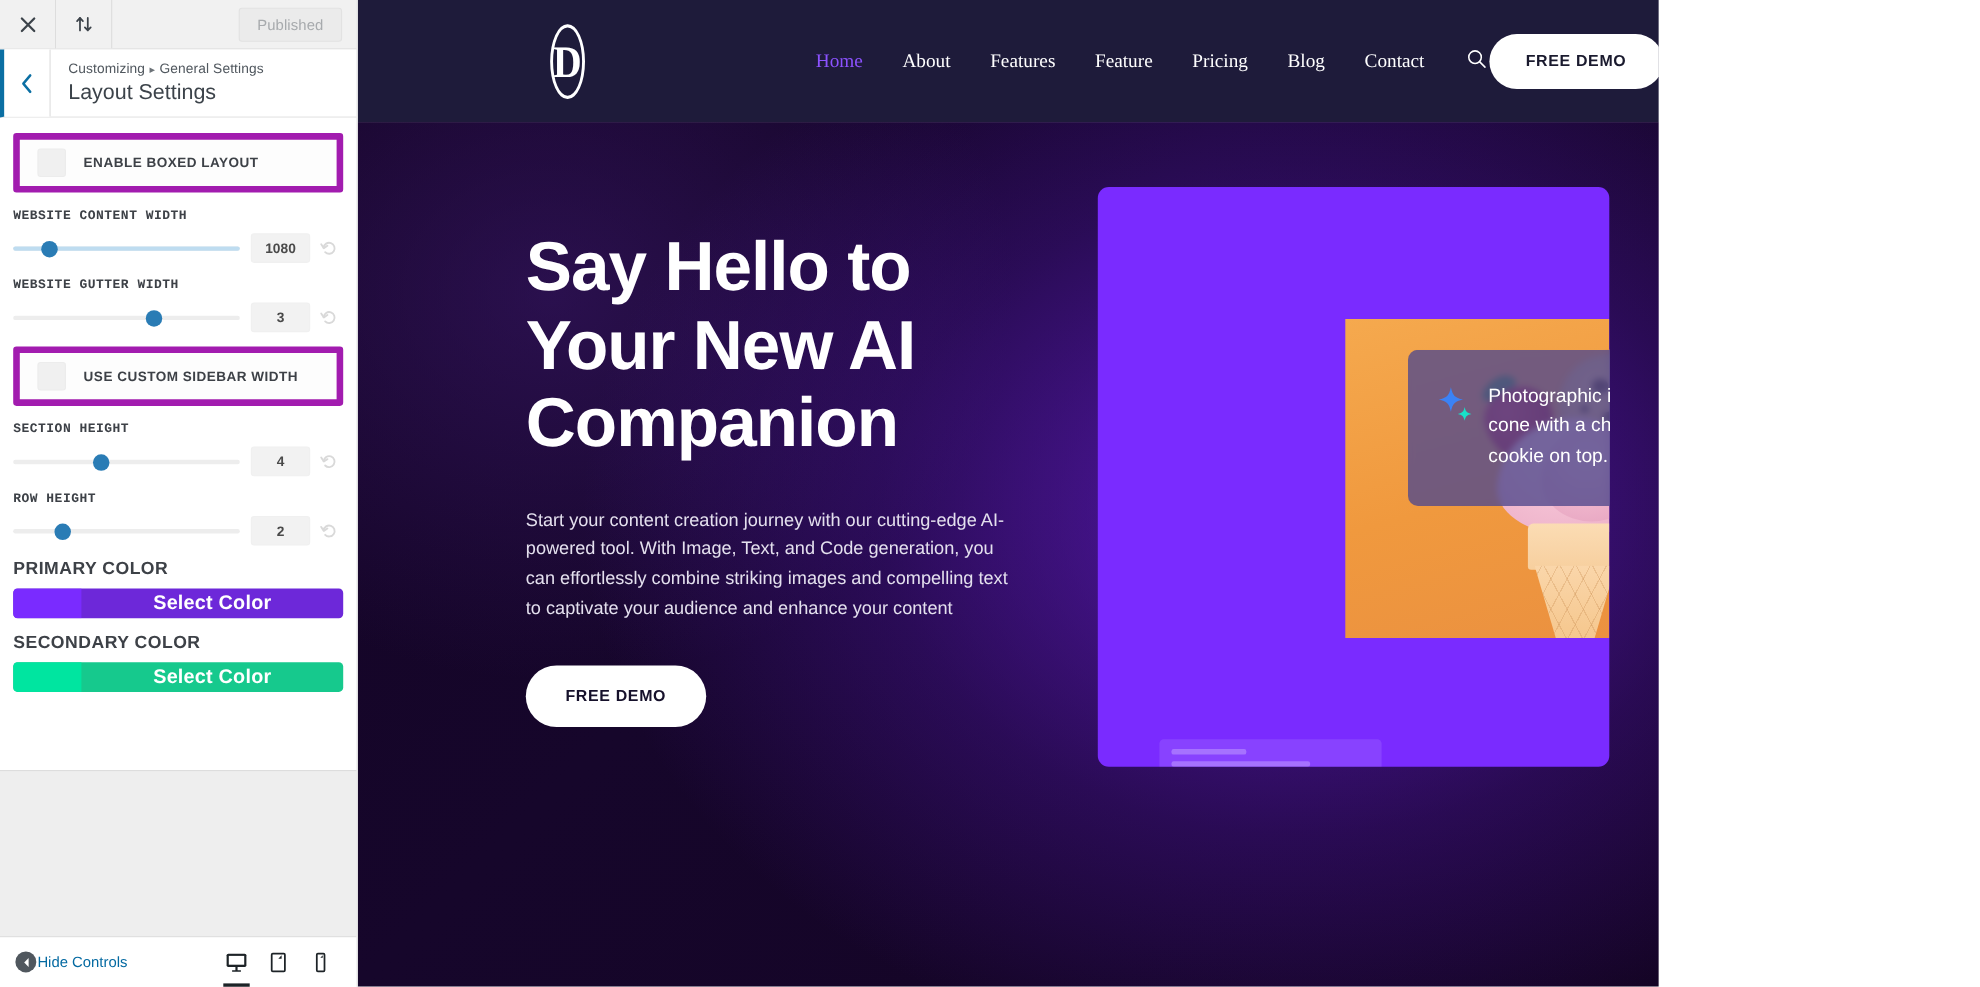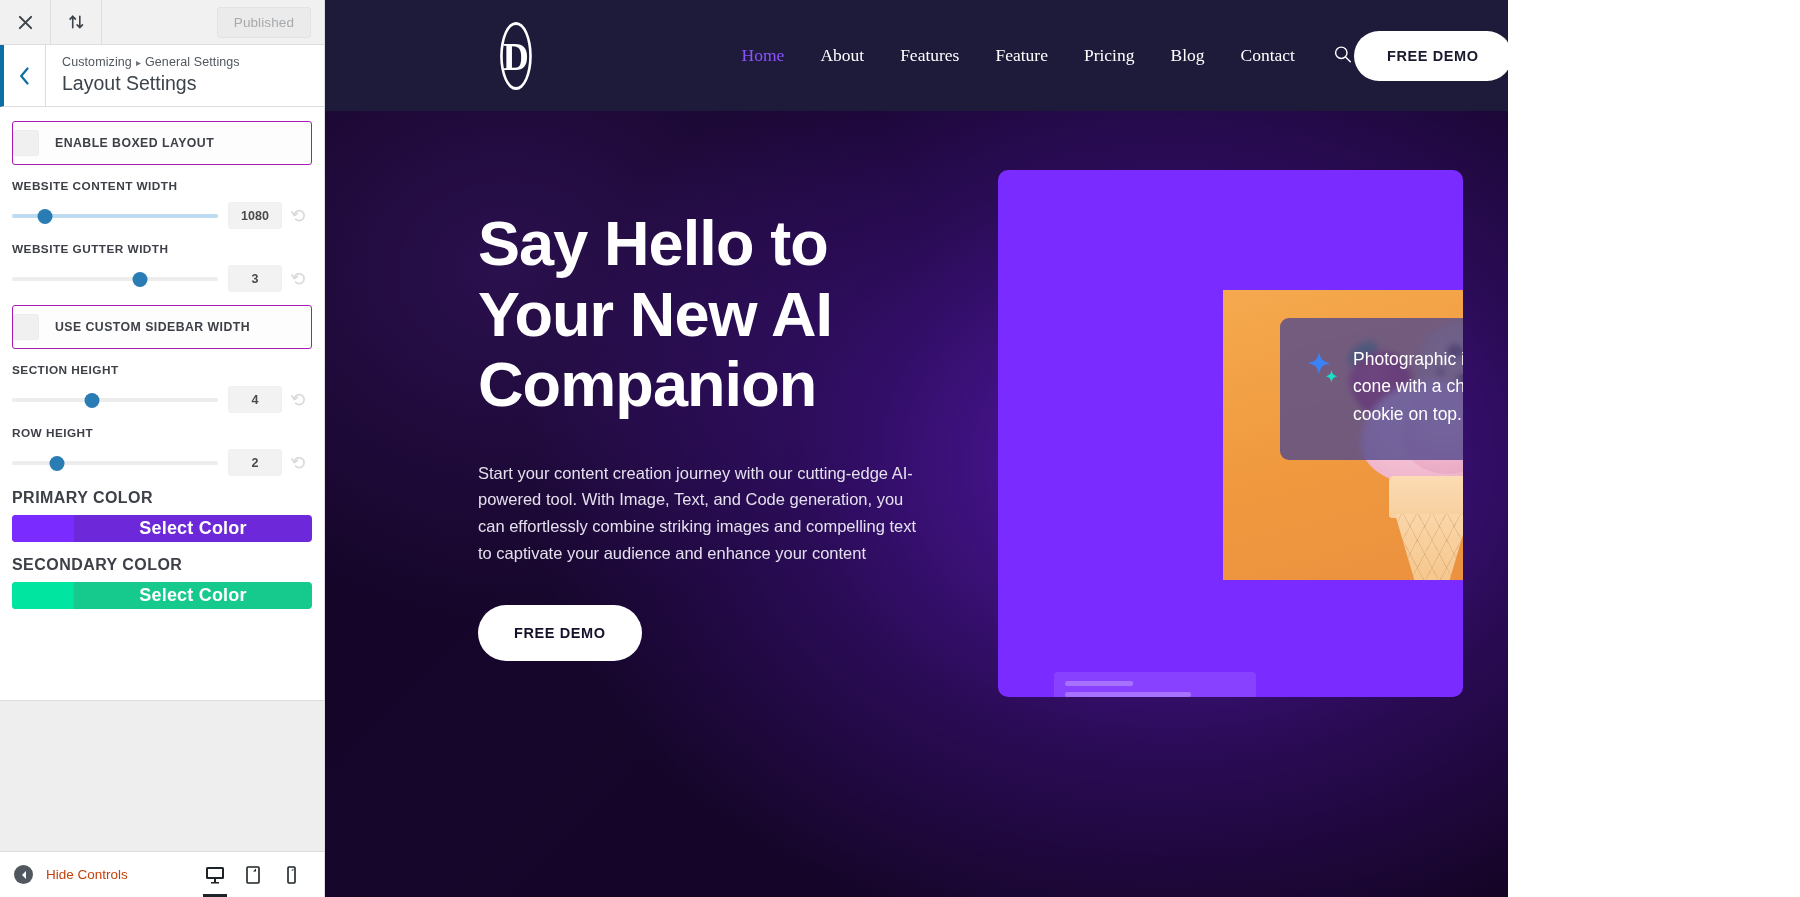--- a/index.html
+++ b/index.html
@@ -58,38 +58,38 @@
 
   .cz-body {
     flex: 1; overflow: hidden; background: #fff;
     padding: 14px 12px 0 12px;
   }
   .cz-body-inner { }
 
   
   .ctrl-check {
     display: flex; align-items: center;
-    border: 1px solid #a21caf; border-radius: 3px;
-    background: #fdfdfd; padding: 8px 0; margin-bottom: 14px;
+    border: 6px solid #a21caf; border-radius: 3px;
+    background: #fdfdfd; padding: 8px 16px; margin-bottom: 14px;
     cursor: pointer;
   }
   .ctrl-check .box {
     width: 26px; height: 26px; border-radius: 3px;
     background: #f0f0f0; border: 1px solid #ececec;
     flex: 0 0 26px;
   }
   .ctrl-check .lbl {
     margin-left: 16px; font-size: 12.3px; font-weight: bold;
     color: #3d4147; letter-spacing: .45px;
   }
 
   .ctrl-range { margin-bottom: 13px; }
   .ctrl-range .lbl {
     font-size: 11.8px; font-weight: bold; color: #3d4147;
-    letter-spacing: .45px; display: block; margin-bottom: 9px;
+    letter-spacing: .45px; display: block; margin-bottom: 9px; font-family: Liberation Mono, monospace;
   }
   .range-row { display: flex; align-items: center; gap: 0; }
   .slider {
     position: relative; height: 16px; flex: 1; margin-right: 10px;
     cursor: pointer;
   }
   .slider .track {
     position: absolute; top: 6px; left: 0; right: 0; height: 4px;
     background: #ededed; border-radius: 2px;
   }
@@ -135,21 +135,21 @@
   .cz-footer {
     flex: 0 0 45px; background: #fff; border-top: 1px solid #ddd;
     display: flex; align-items: center; padding: 0 14px;
   }
   .hide-ctrl { display: flex; align-items: center; cursor: pointer; }
   .hide-ctrl .circ {
     width: 19px; height: 19px; border-radius: 50%; background: #50575e;
     display: flex; align-items: center; justify-content: center;
     color: #fff; font-size: 10px;
   }
-  .hide-ctrl .t { margin-left: 13px; font-size: 13.5px; color: #c2410c; }
+  .hide-ctrl .t { margin-left: 1px; font-size: 13.5px; color: #0369a1; }
   .dev-icons { margin-left: auto; display: flex; align-items: stretch; height: 45px; }
   .dev-btn {
     width: 38px; display: flex; align-items: center; justify-content: center;
     color: #3c434a; cursor: pointer; position: relative;
   }
   .dev-btn.active::after {
     content: ''; position: absolute; bottom: -1px; left: 7px; right: 7px;
     height: 4px; background: #1d2327;
   }
 

